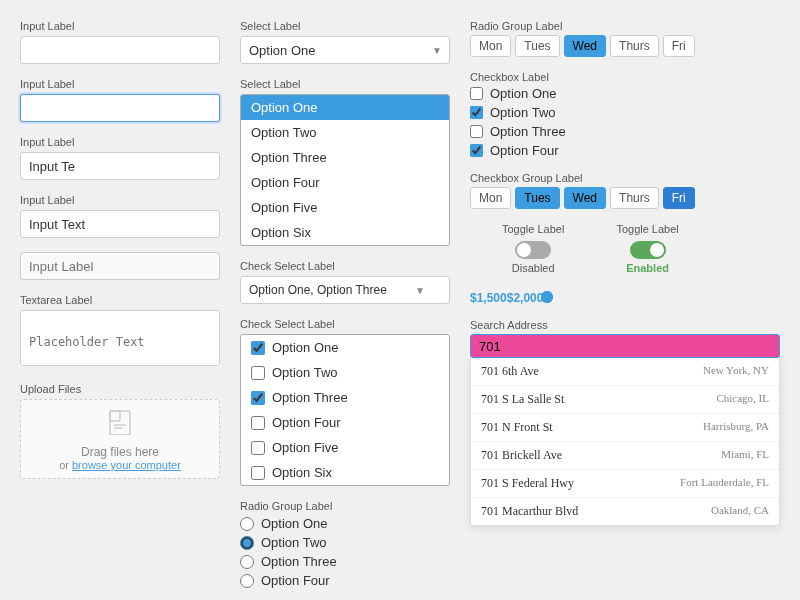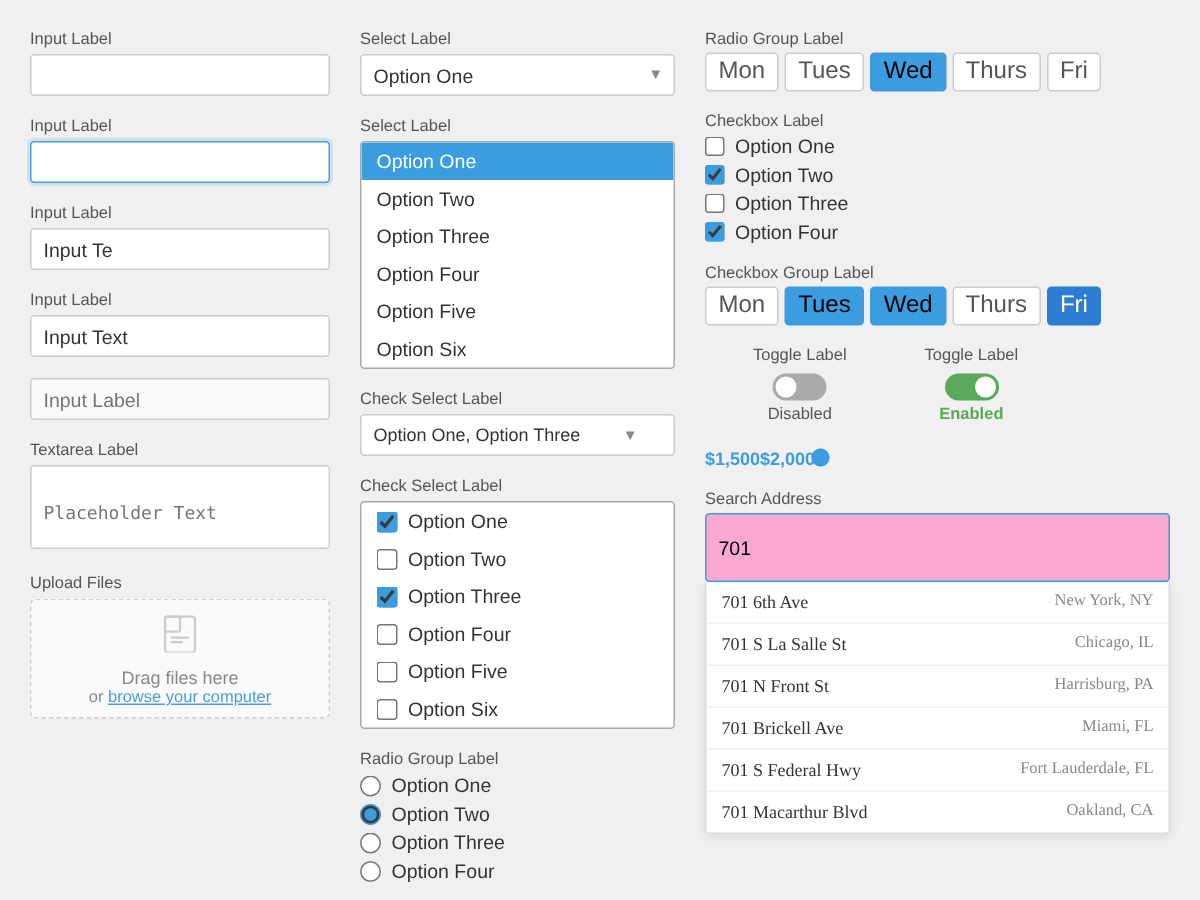--- a/index.html
+++ b/index.html
@@ -175,21 +175,21 @@
       width: 14px;
       height: 14px;
     }
 
     
     .tag-group { display: flex; gap: 4px; }
     .tag-btn {
       padding: 3px 8px;
       border-radius: 3px;
       border: 1px solid #ccc;
-      font-size: 16px;
+      font-size: 12px;
       cursor: pointer;
       background: #fff;
       color: #555;
     }
     .tag-btn.active {
       background: #3b9de0;
       color: #000000;
       border-color: #3b9de0;
     }
     .tag-btn.active-green {
@@ -264,26 +264,26 @@
       top: -4px;
       cursor: pointer;
     }
     .range-thumb.left { left: 30%; transform: translateX(-50%); }
     .range-thumb.right { left: 90%; transform: translateX(-50%); }
 
     
     .search-wrap { position: relative; }
     .search-input {
       width: 100%;
-      height: 46px;
+      height: 24px;
       border: 1.5px solid #3b9de0;
       border-radius: 3px;
       padding: 0 8px;
       font-size: 13px;
-      background: #f9a8d4;
+      background: #ec4899;
       outline: none;
     }
     .search-dropdown {
       background: #fff;
       border: 1px solid #ddd;
       border-top: none;
       border-radius: 0 0 3px 3px;
       box-shadow: 0 2px 8px rgba(0,0,0,0.1);
     }
     .search-item {

